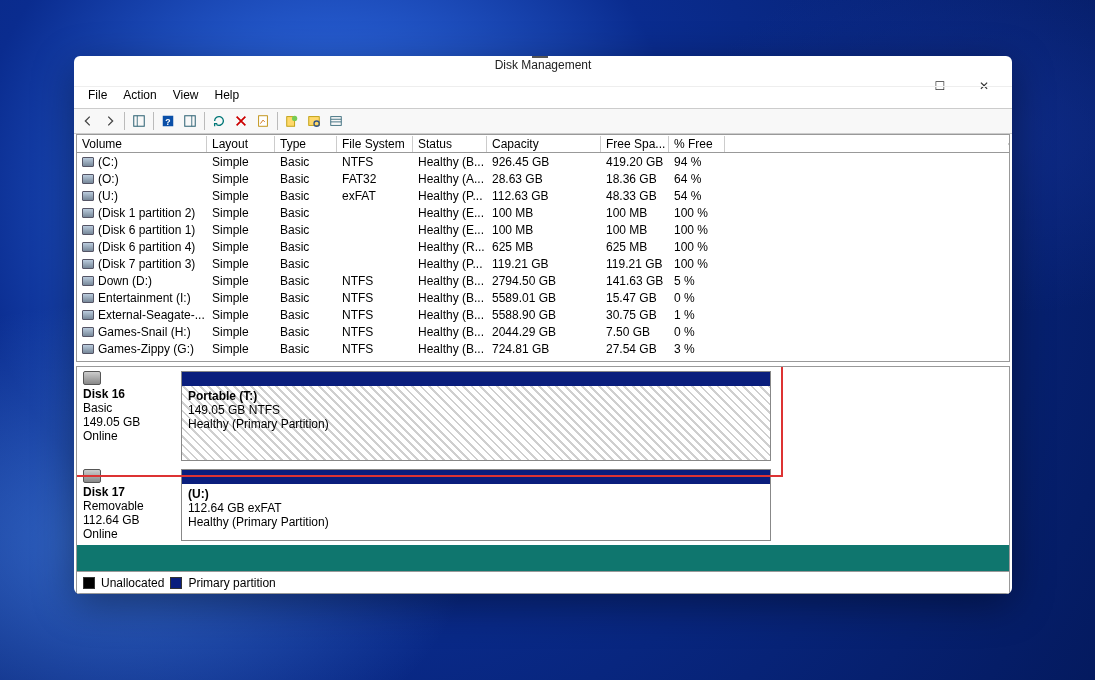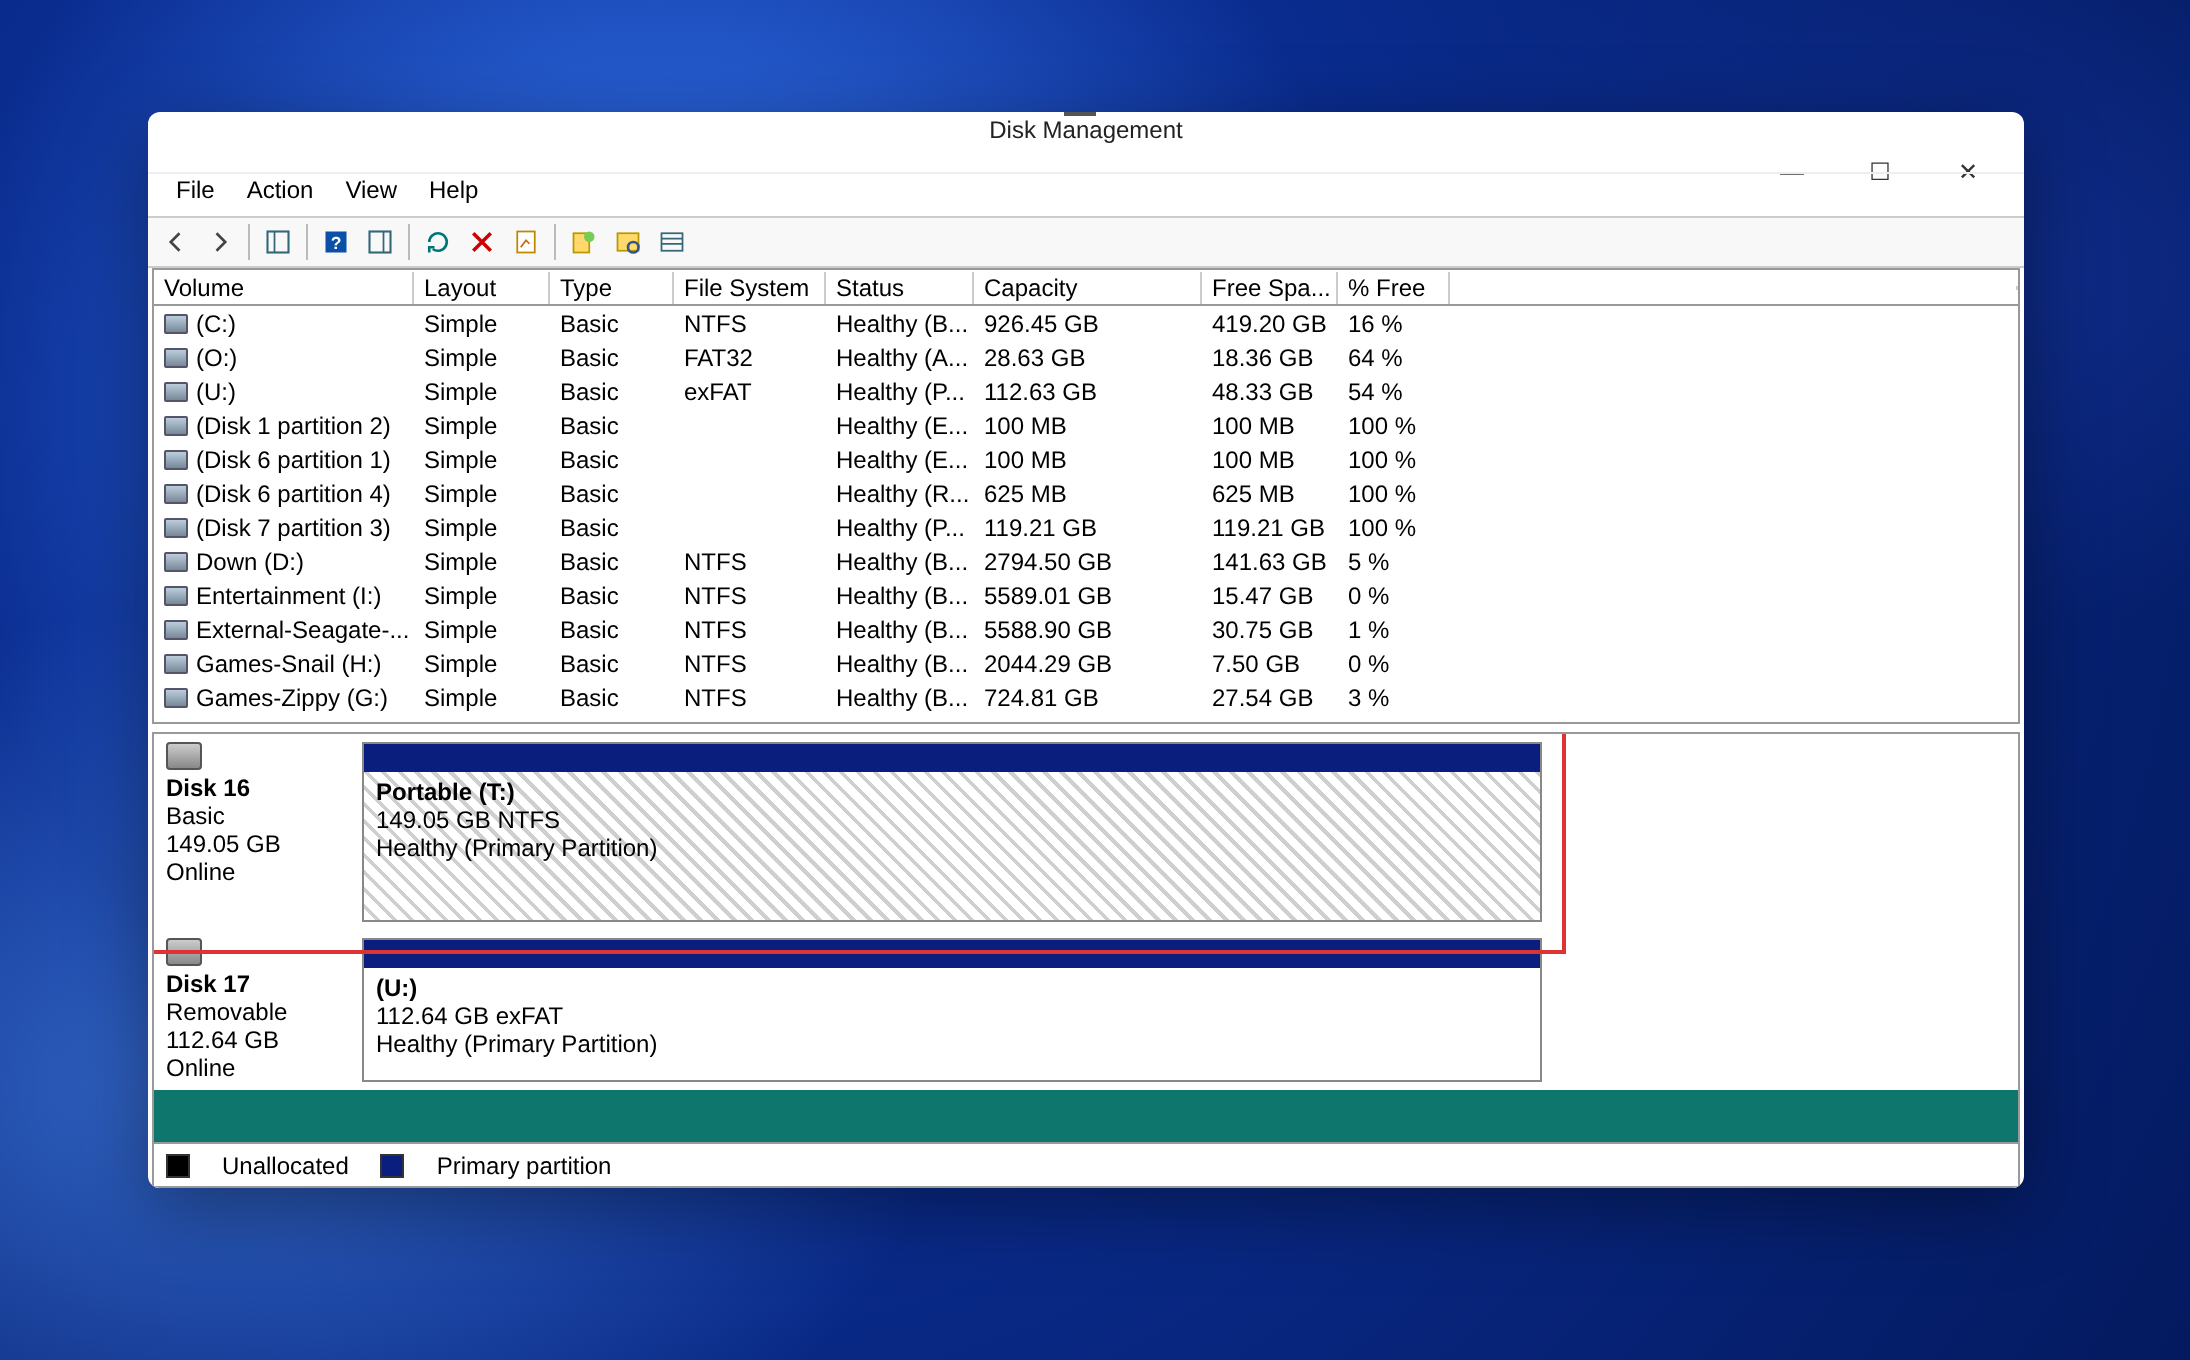--- a/index.html
+++ b/index.html
@@ -148,21 +148,21 @@
       repeating-linear-gradient(45deg,#fff,#fff 4px,#cfcfcf 4px,#cfcfcf 6px);
   }
   .highlight-red{
     position:absolute;
     border:2px solid #d33;
     pointer-events:none;
   }
   
   .legend {
     height:22px;border:1px solid #999;border-top:none;
-    display:flex;align-items:center;gap:16px;padding:0 6px;font-size:12px;
+    display:flex;align-items:center;gap:6px;padding:0 6px;font-size:12px;
     background:#fff;
   }
   .swatch{width:12px;height:12px;border:1px solid #333;}
 </style>
 </head>
 <body>
 
 <div class="window">
 
   <div class="titlebar">
@@ -278,21 +278,21 @@
             <div class="volcell">
               <span class="volicon"></span>
               <span>(C:)</span>
             </div>
             <div>Simple</div>
             <div>Basic</div>
             <div>NTFS</div>
             <div>Healthy (B...</div>
             <div>926.45 GB</div>
             <div>419.20 GB</div>
-            <div>16 %</div>
+            <div>94 %</div>
             <div></div>
           </div>
           <div class="vrow">
             <div class="volcell">
               <span class="volicon"></span>
               <span>(O:)</span>
             </div>
             <div>Simple</div>
             <div>Basic</div>
             <div>FAT32</div>

